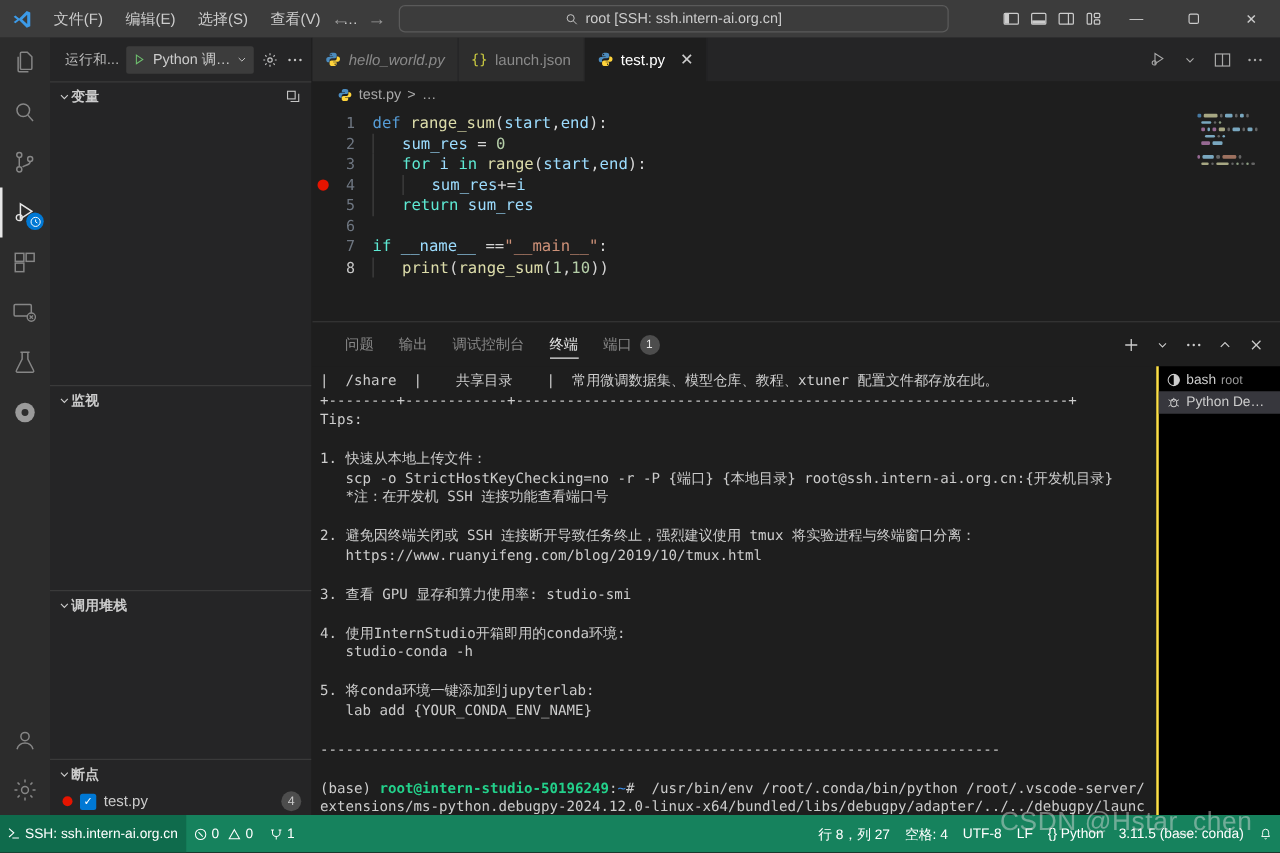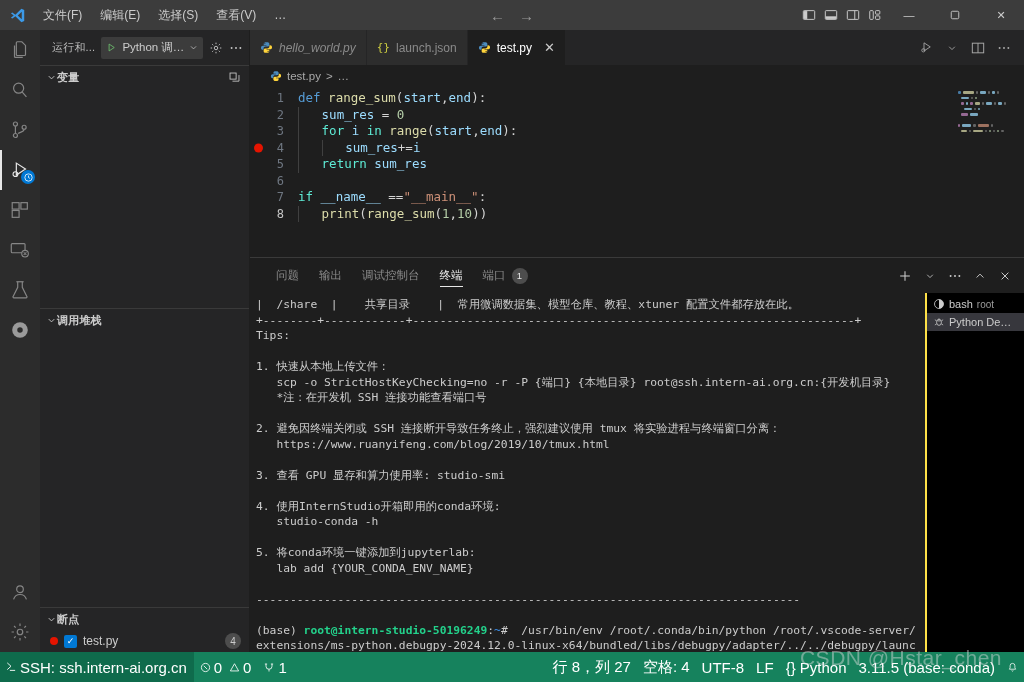--- a/index.html
+++ b/index.html
@@ -260,21 +260,21 @@
     height: 18px; display: flex; align-items: center; gap: 4px;
     padding: 0 4px 0 6px; font-size: 11px; color: #cccccc; cursor: pointer;
     white-space: nowrap; overflow: hidden;
   }
   .tl-item.active { background: #37373d; }
   .tl-sub { color: #9a9a9a; font-size: 10px; }
 
   
   .statusbar {
     height: 30px; min-height: 18px; background: #16825d;
-    display: flex; align-items: center; color: #ffffff; font-size: 15px;
+    display: flex; align-items: center; color: #ffffff; font-size: 11px;
   }
   .sb-item {
     display: flex; align-items: center; gap: 3px; height: 100%;
     padding: 0 6px; white-space: nowrap; cursor: pointer;
   }
   .sb-remote { background: #0f6b4c; padding-left: 5px; padding-right: 7px; }
   .sb-right { margin-left: auto; display: flex; align-items: center; }
 
   .watermark {
     position: absolute; right: 22px; bottom: 12px;
@@ -300,20 +300,29 @@
       <div class="menu-item">编辑(E)</div>
       <div class="menu-item">选择(S)</div>
       <div class="menu-item">查看(V)</div>
       <div class="menu-item">…</div>
     </div>
 
     <div class="title-center">
       <div class="nav-arrows">
         <span class="nav-arrow">←</span>
         <span class="nav-arrow">→</span>
+      </div>
+      <div class="quickinput">
+        <span>
+          <svg width="11" height="11" viewBox="0 0 16 16">
+              <circle cx="6.6" cy="6.6" r="4.1" fill="none" stroke="#cccccc" stroke-width="1.1"></circle>
+              <line x1="9.7" y1="9.7" x2="13.6" y2="13.6" stroke="#cccccc" stroke-width="1.1"></line>
+            </svg>
+        </span>
+        <span>root [SSH: ssh.intern-ai.org.cn]</span>
       </div>
     </div>
 
     <div class="title-right">
       <div class="layout-btn">
         <svg width="14" height="14" viewBox="0 0 16 16">
             <rect x="1.5" y="3" width="13" height="10" rx="1" fill="none" stroke="#cccccc" stroke-width="1.1"></rect>
             <rect x="2" y="3.5" width="4" height="9" fill="#cccccc"></rect>
           </svg>
       </div>
@@ -467,20 +476,31 @@
               <svg width="13" height="13" viewBox="0 0 16 16">
                   <rect x="2.5" y="2.5" width="7.5" height="7.5" fill="none" stroke="#c5c5c5" stroke-width="1.1"></rect>
                   <path d="M5.5 12.5h8V5" fill="none" stroke="#c5c5c5" stroke-width="1.1"></path>
                 </svg>
             </span>
           </span>
         </div>
         <div class="pane-body" style="flex:1;"></div>
       </div>
 
+      <div class="pane" style="height:164px;display:flex;flex-direction:column;">
+        <div class="pane-header">
+          <span class="chev">
+            <svg width="11" height="11" viewBox="0 0 16 16">
+                <path d="M4 6 8 10 12 6" fill="none" stroke="currentColor" stroke-width="1.3"></path>
+              </svg>
+          </span>
+          <span class="pane-title">监视</span>
+        </div>
+        <div class="pane-body" style="flex:1;"></div>
+      </div>
 
       <div class="pane" style="flex:1;display:flex;flex-direction:column;">
         <div class="pane-header">
           <span class="chev">
             <svg width="11" height="11" viewBox="0 0 16 16">
                 <path d="M4 6 8 10 12 6" fill="none" stroke="currentColor" stroke-width="1.3"></path>
               </svg>
           </span>
           <span class="pane-title">调用堆栈</span>
         </div>

